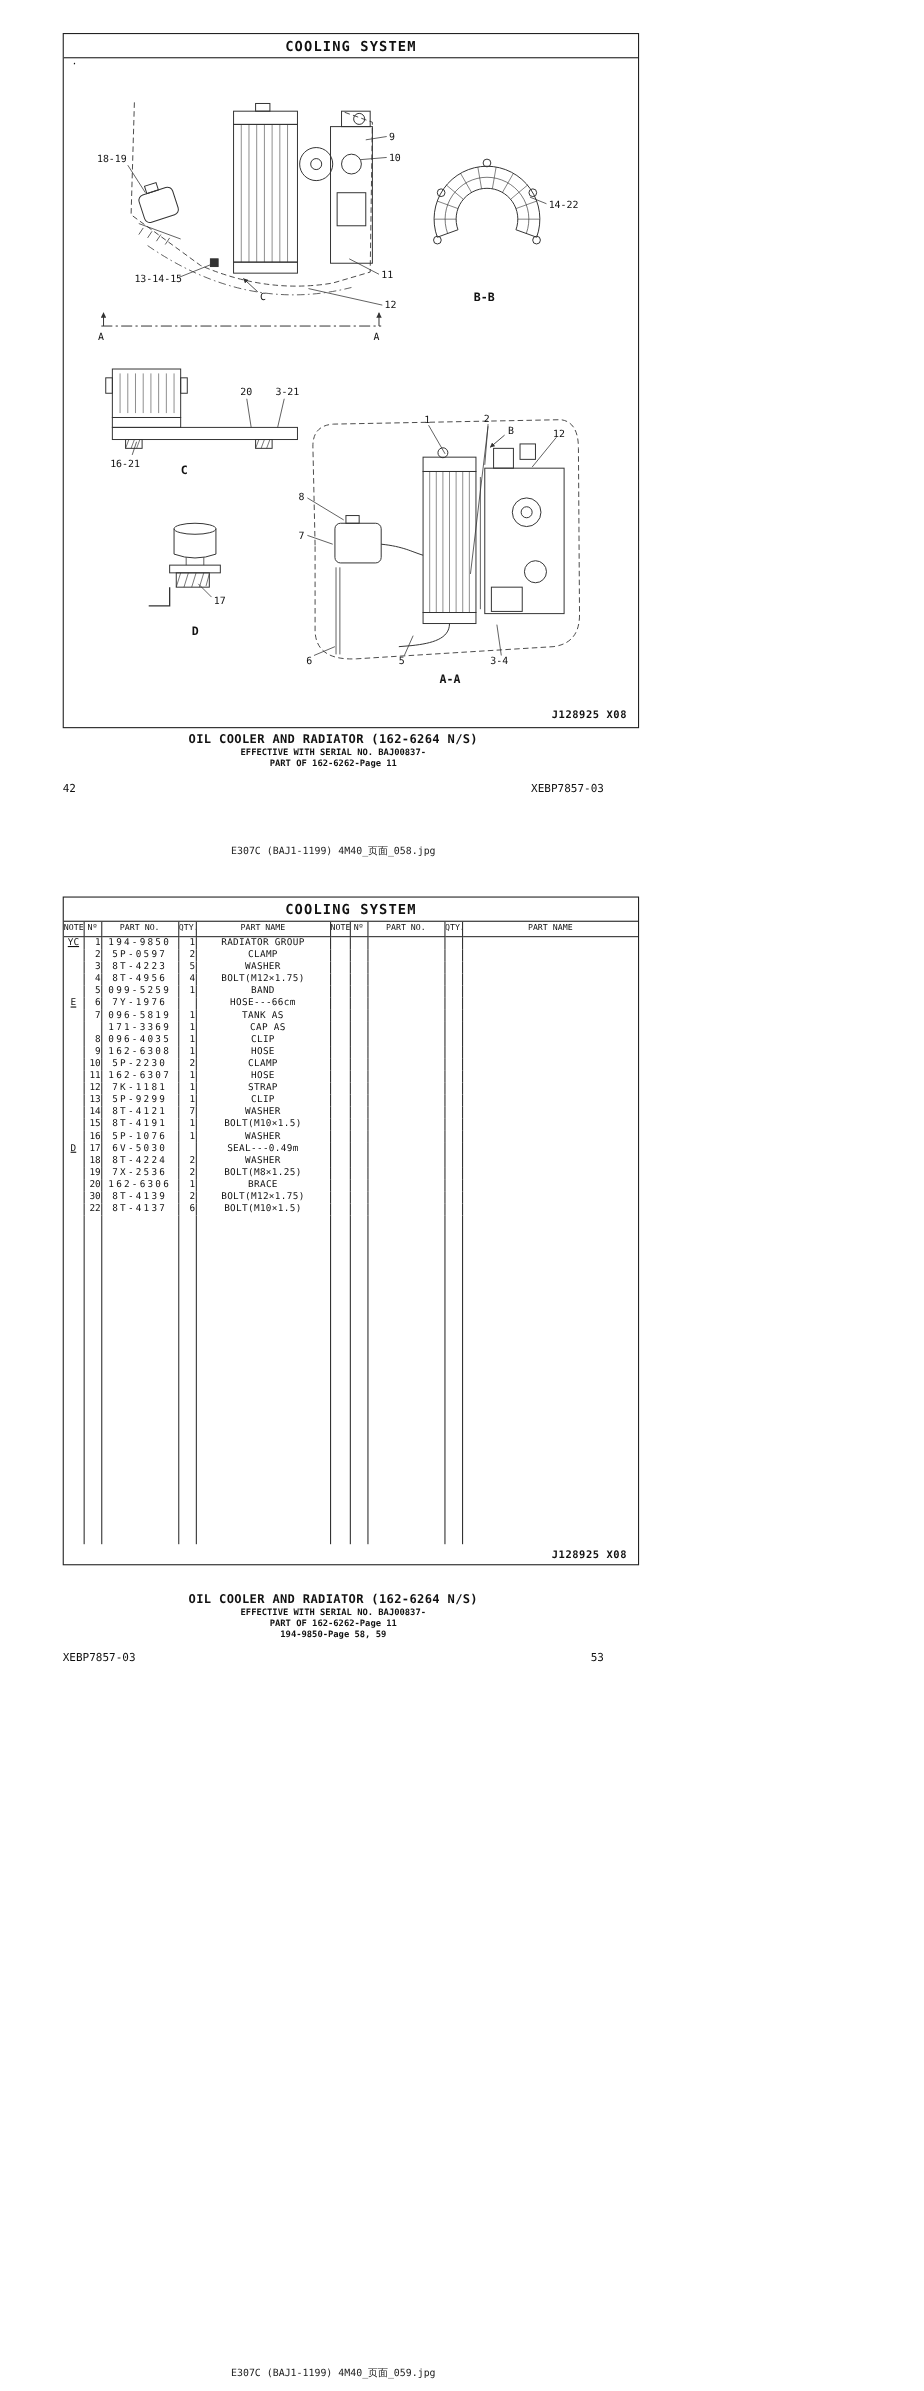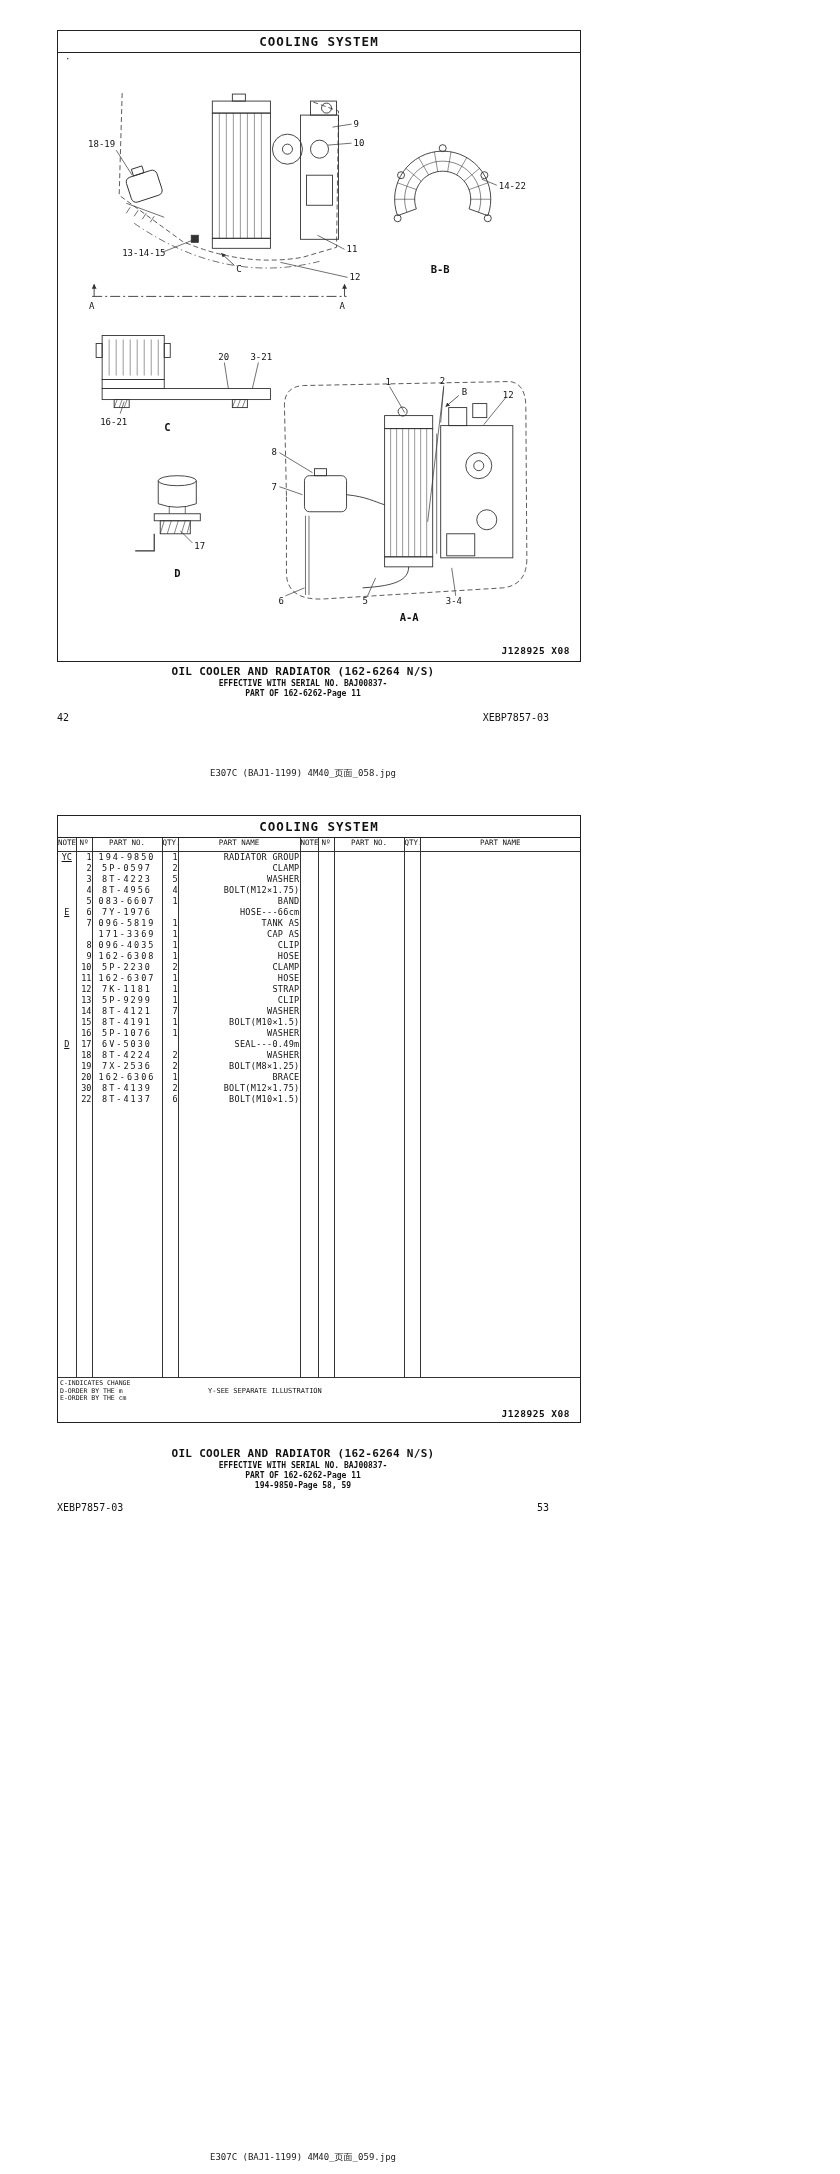--- a/index.html
+++ b/index.html
@@ -29,21 +29,21 @@
   table.parts th, table.parts td { border-right:1px solid #333; padding:0; vertical-align:top;
                                    overflow:hidden; white-space:nowrap; }
   table.parts th:last-child, table.parts td:last-child { border-right:none; }
   table.parts thead th { border-bottom:1px solid #333; font-size:7.5px; font-weight:normal; height:13px; text-align:center; }
   table.parts tr.data { height:11px; }
   table.parts tr.data td { font-size:8.5px; line-height:11px; height:11px; }
   td.note { text-align:center; padding-left:1px; font-size:7.5px;text-decoration:underline; }
   td.no   { text-align:right; padding-right:2px; }
   td.part { text-align:center; letter-spacing:2px; }
   td.qty  { text-align:right; padding-right:2px; }
-  td.name { text-align:right; padding-left:2px; letter-spacing:0.3px; }
+  td.name { text-align:center; padding-left:2px; letter-spacing:0.3px; }
   td.name.indent { padding-left:9px; }
   tr.filler { height:100%; }
   tr.notes-row td { border-top:1px solid #333; border-right:none; height:26px; position:relative; }
   .fn-left { position:absolute; left:2px; top:2px; font-size:6.5px; line-height:7.5px; }
   .fn-y    { position:absolute; left:150px; top:9px; font-size:7px; }
   .plate-strip { height:18px; flex:none; display:flex; justify-content:flex-end; align-items:center; padding-right:10px; }
   .plate-id2 { font-size:9.5px; font-weight:bold; letter-spacing:0.5px; }
 
   
   .title-block { position:absolute; left:57px; width:492px; text-align:center; }
@@ -303,21 +303,21 @@
               <td class="name">BOLT(M12×1.75)</td>
               <td class="note"></td>
               <td class="no"></td>
               <td class="part"></td>
               <td class="qty"></td>
               <td class="name"></td>
             </tr>
             <tr class="data">
               <td class="note"></td>
               <td class="no">5</td>
-              <td class="part">083-6607</td>
+              <td class="part">099-5259</td>
               <td class="qty">1</td>
               <td class="name">BAND</td>
               <td class="note"></td>
               <td class="no"></td>
               <td class="part"></td>
               <td class="qty"></td>
               <td class="name"></td>
             </tr>
             <tr class="data">
               <td class="note">E</td>
@@ -539,30 +539,20 @@
             <td class="note"></td>
               <td class="no"></td>
               <td class="part"></td>
               <td class="qty"></td>
               <td class="name"></td>
             <td class="note"></td>
               <td class="no"></td>
               <td class="part"></td>
               <td class="qty"></td>
               <td class="name"></td>
-          </tr>
-          <tr class="notes-row">
-            <td colspan="10">
-              <div class="fn-left">
-                <div>C-INDICATES CHANGE</div>
-                <div>D-ORDER BY THE m</div>
-                <div>E-ORDER BY THE cm</div>
-              </div>
-              <div class="fn-y">Y-SEE SEPARATE ILLUSTRATION</div>
-            </td>
           </tr>
         </tbody>
       </table>
     </div>
 
     <div class="plate-strip">
       <span class="plate-id2">J128925 X08</span>
     </div>
   </div>
 

